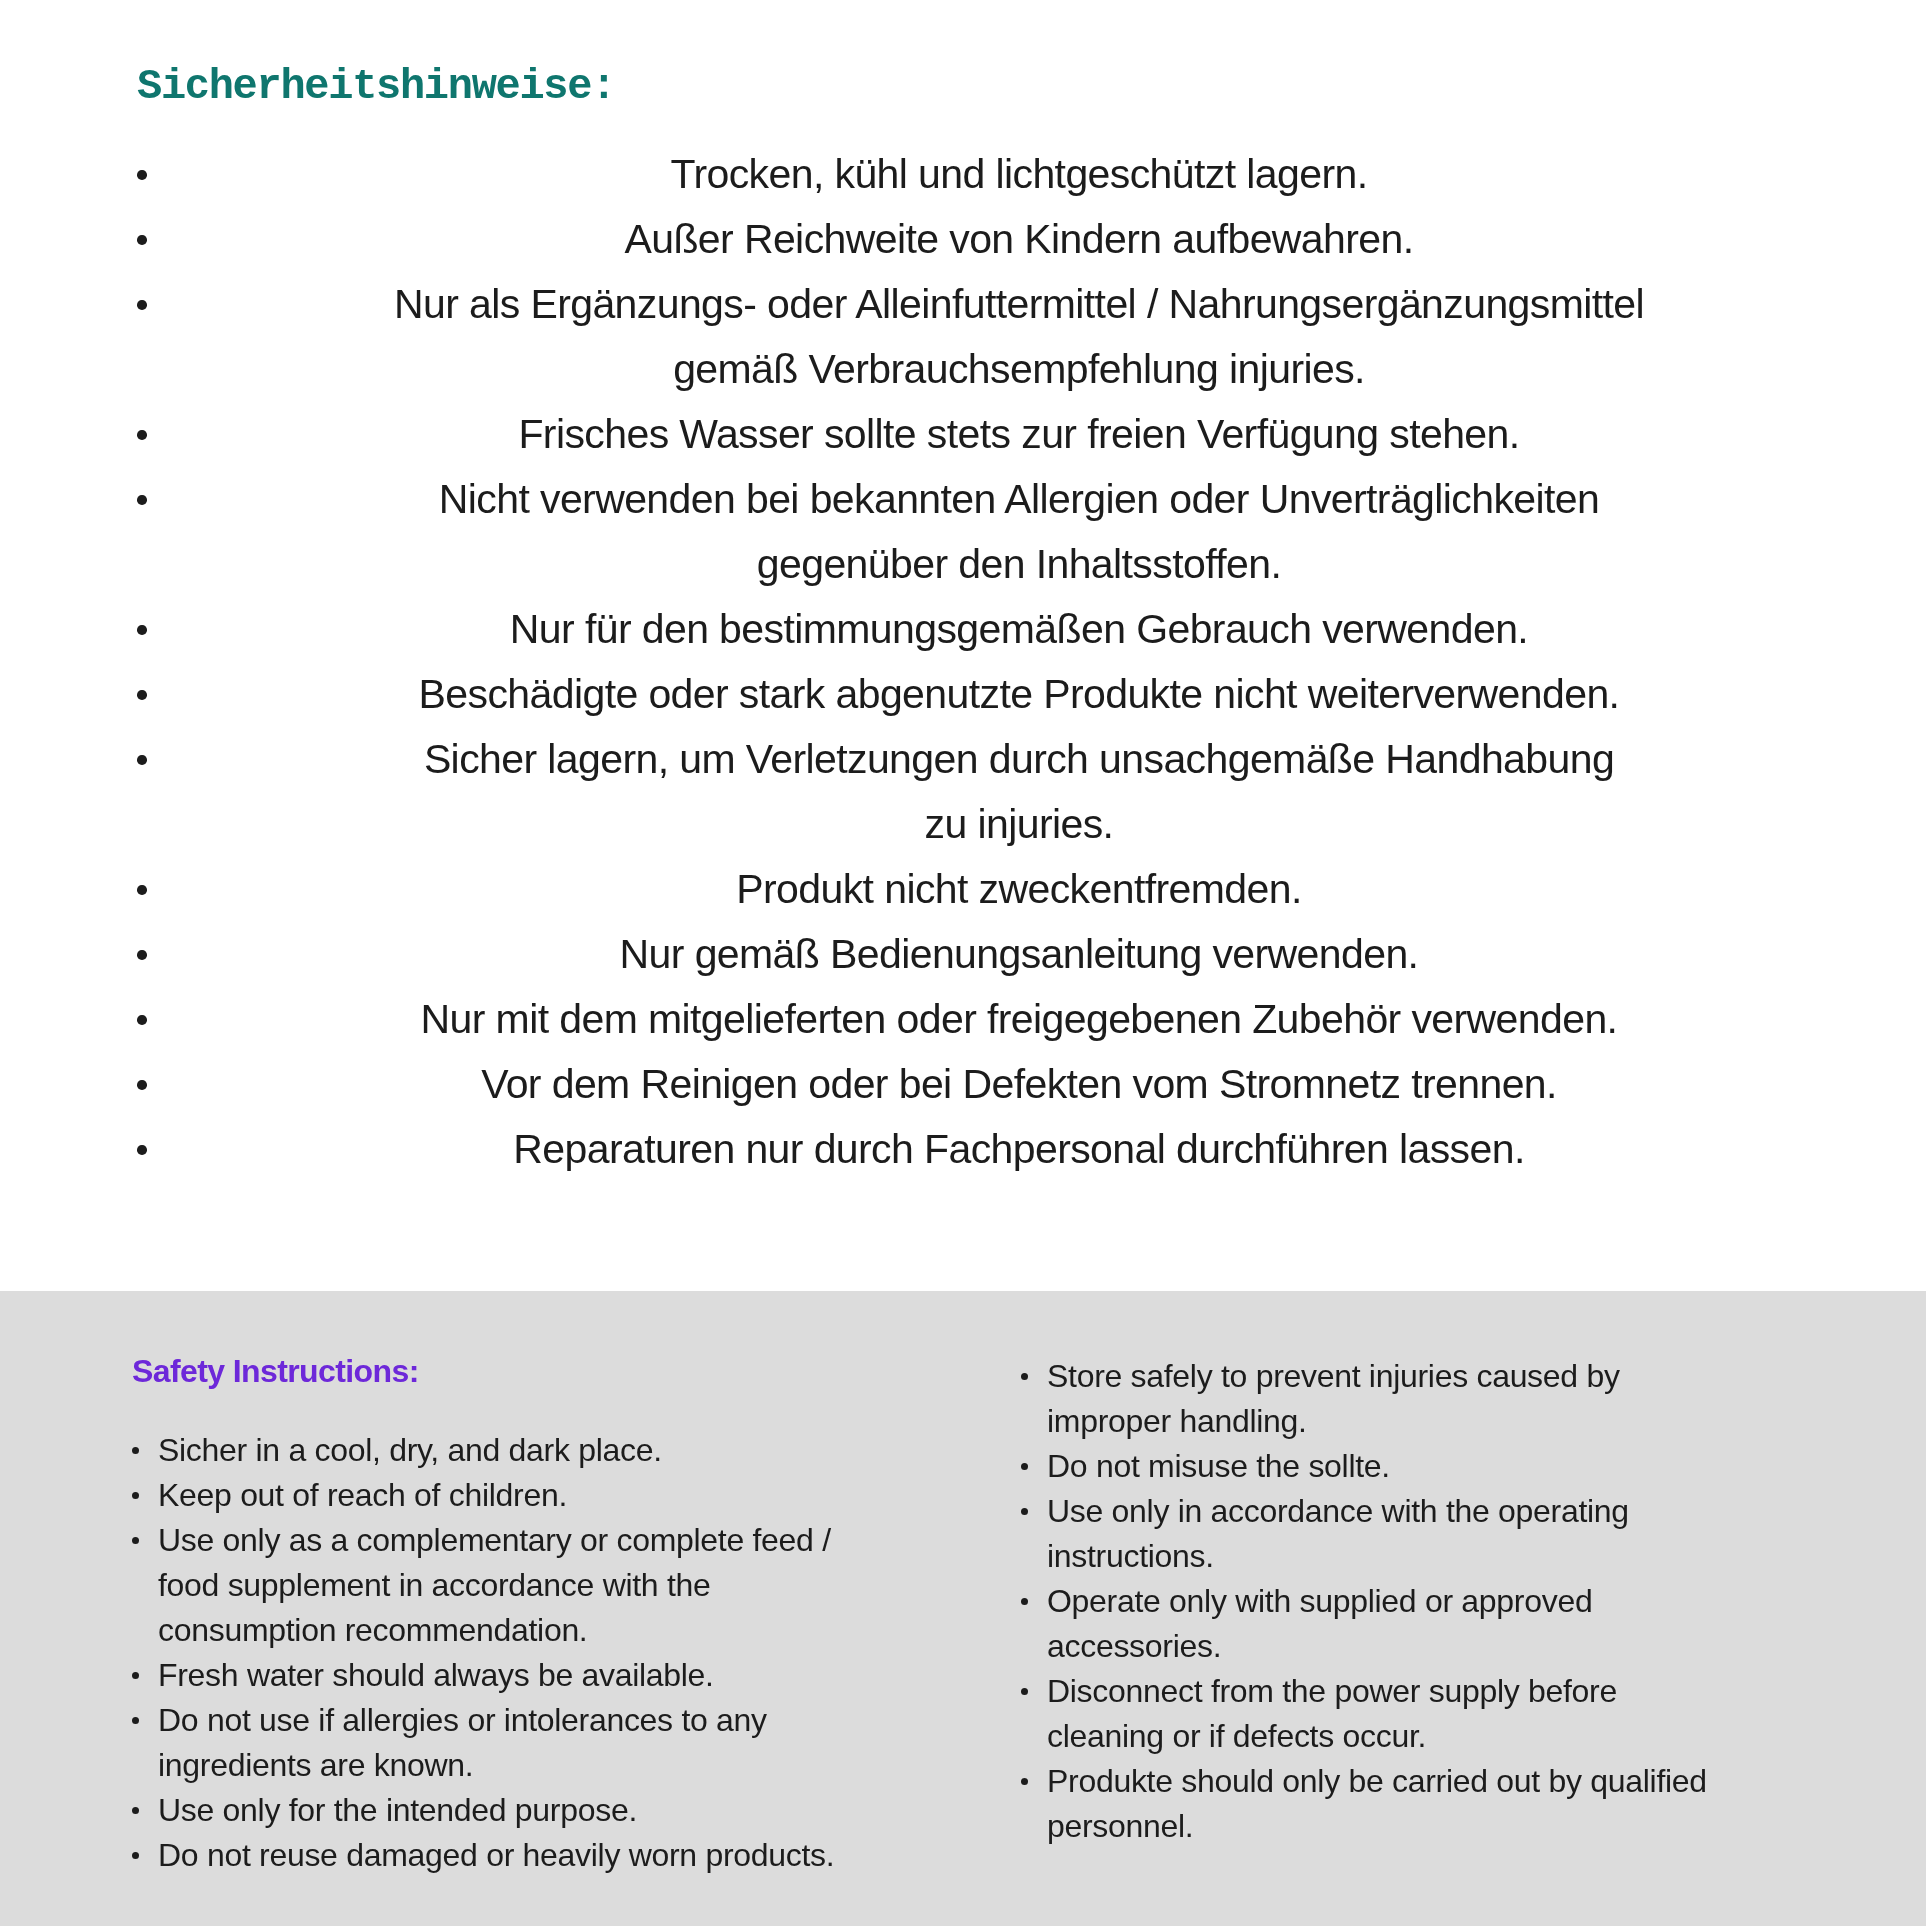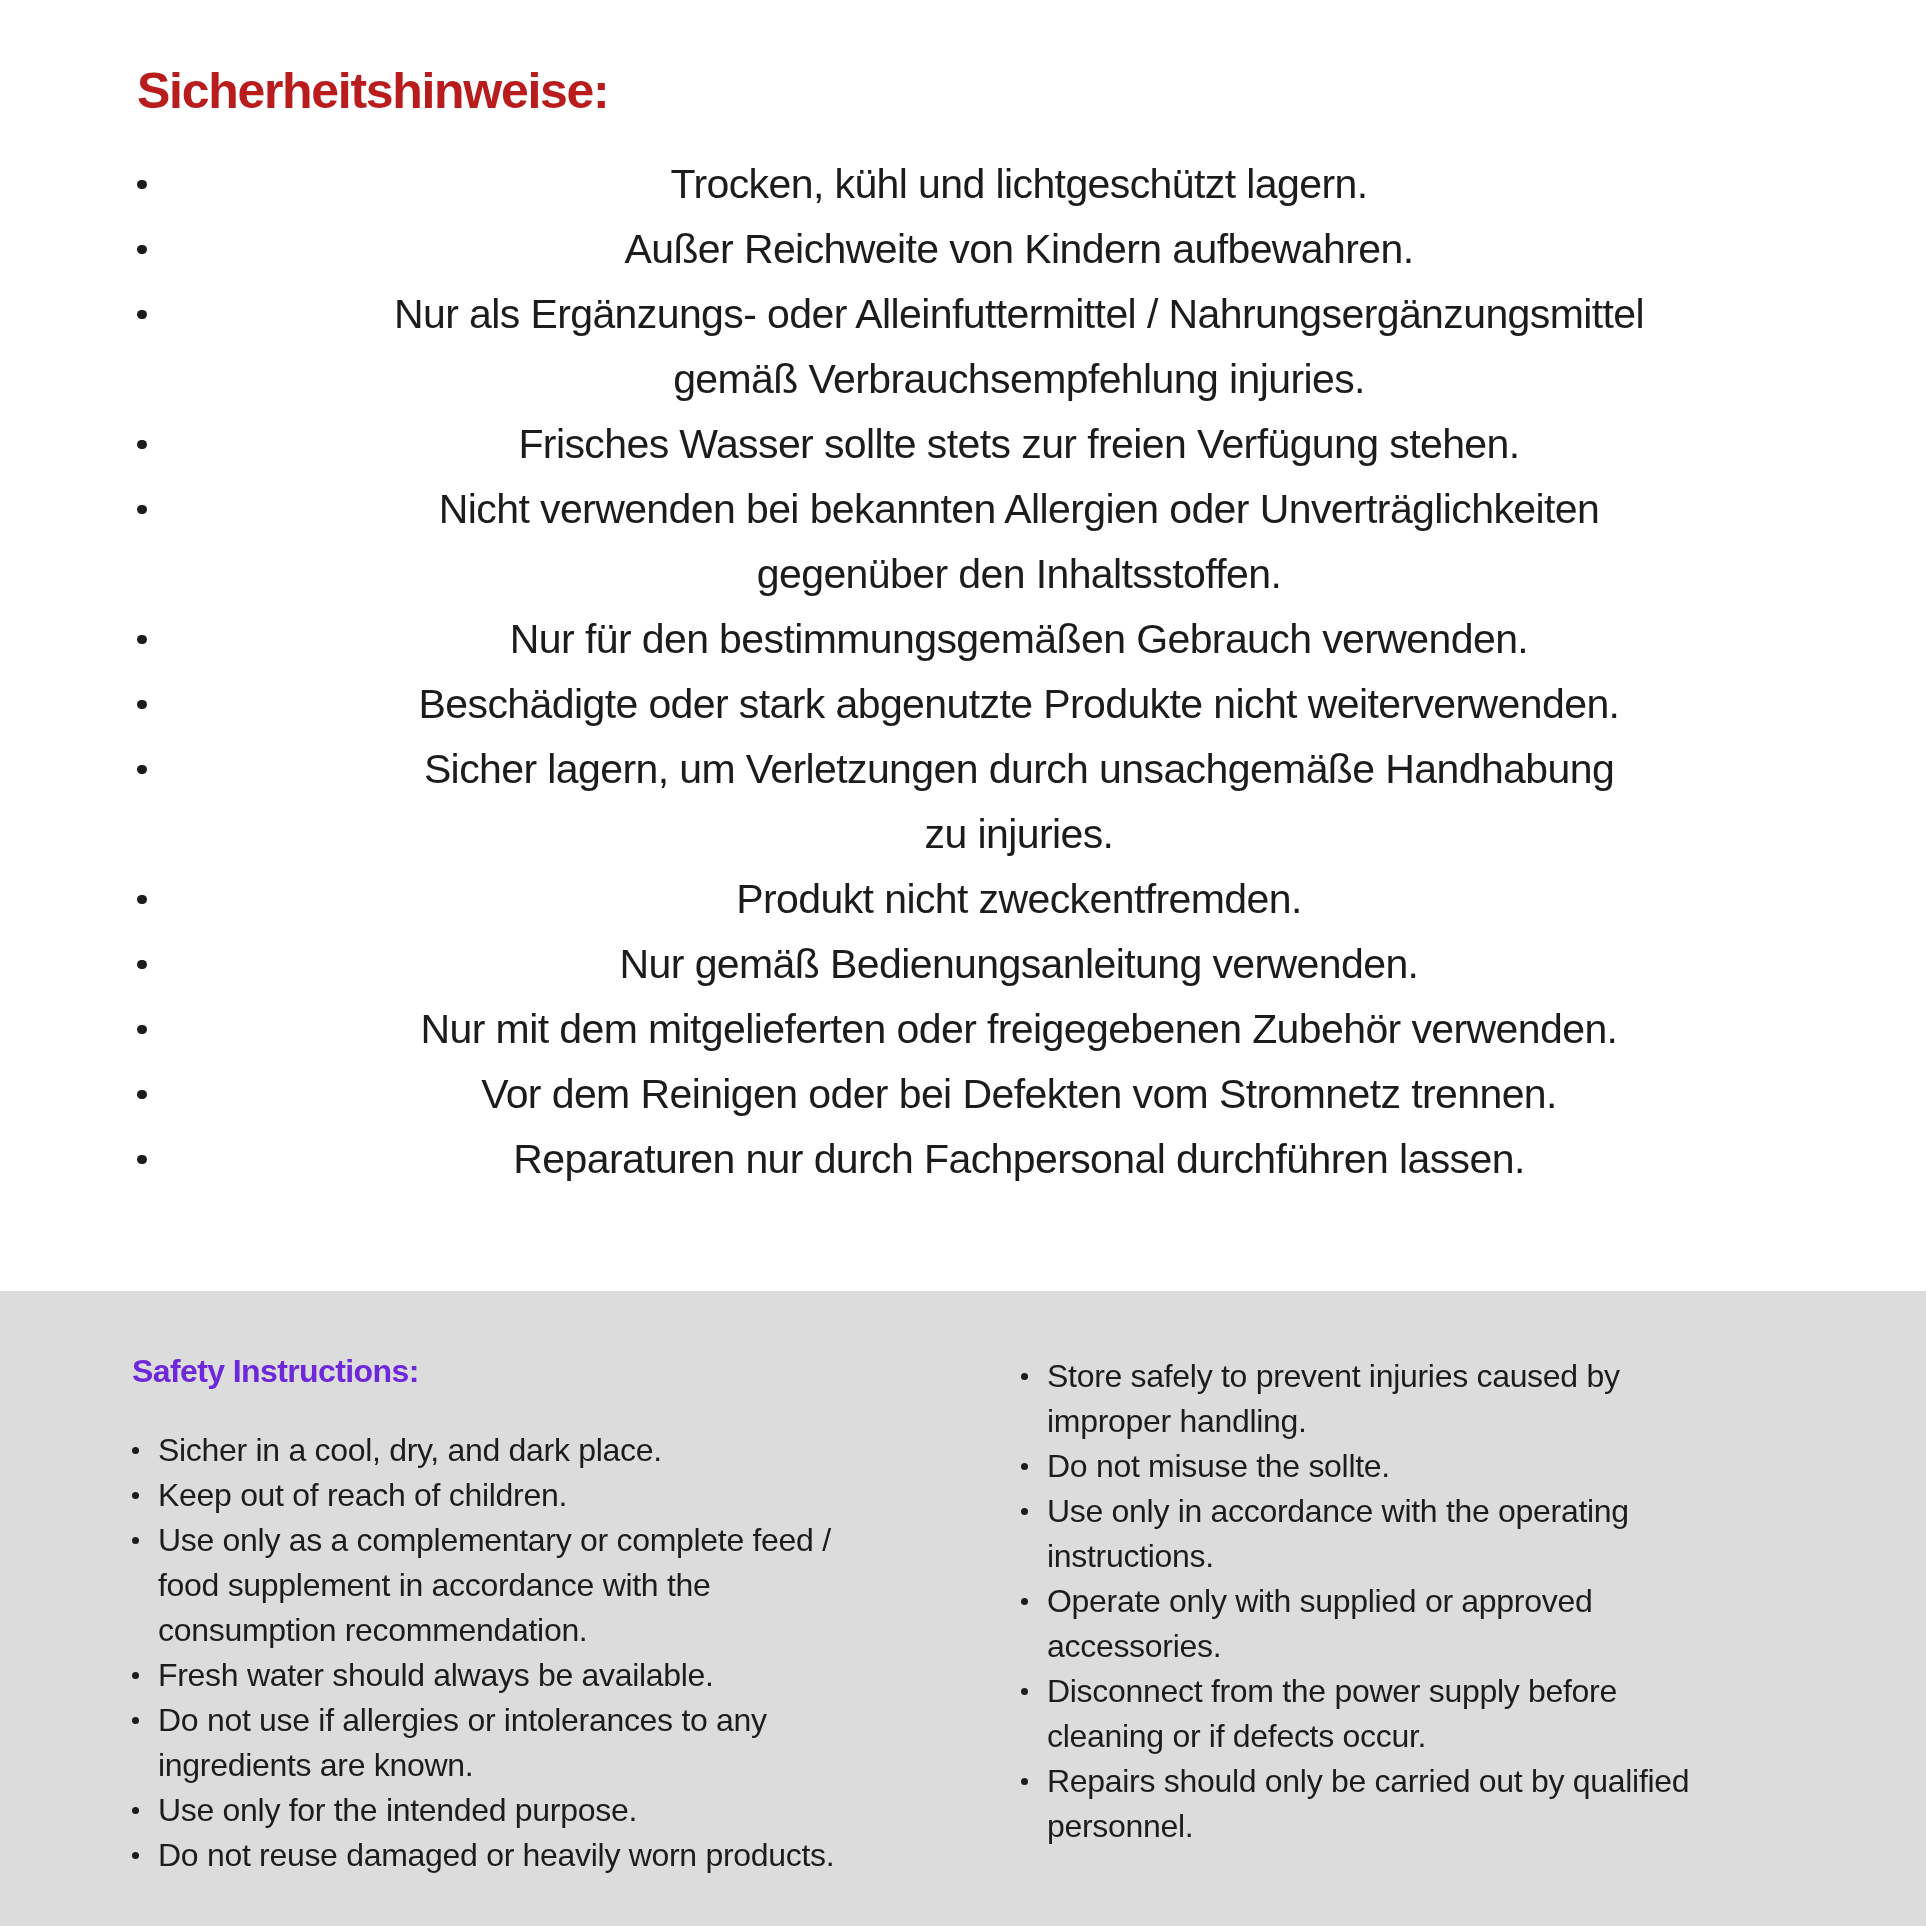--- a/index.html
+++ b/index.html
@@ -17,25 +17,26 @@
 
   
   .de-section {
     box-sizing: border-box;
     height: 1291px;
     padding: 63px 58px 0 137px;
     background: #ffffff;
   }
   .de-title {
     margin: 0 0 31px 0;
-    font-size: 50px;
+    font-size: 42px;
     font-weight: 700;
     line-height: 1.15;
     letter-spacing: -1.3px;
-    color: #b91c1c;
+    color: #0f766e;
+    font-family: Liberation Mono, monospace;
   }
   ul.list {
     list-style: none;
     margin: 0;
     padding: 0;
   }
   .de-list {
     padding-left: 35px; 
     text-align: center;
   }
@@ -150,18 +151,18 @@
     <ul class="list en-list">
         <li><span class="bullet"></span><span>Store safely to prevent injuries caused by
 improper handling.</span></li>
         <li><span class="bullet"></span><span>Do not misuse the sollte.</span></li>
         <li><span class="bullet"></span><span>Use only in accordance with the operating
 instructions.</span></li>
         <li><span class="bullet"></span><span>Operate only with supplied or approved
 accessories.</span></li>
         <li><span class="bullet"></span><span>Disconnect from the power supply before
 cleaning or if defects occur.</span></li>
-        <li><span class="bullet"></span><span>Repairs should only be carried out by qualified
+        <li><span class="bullet"></span><span>Produkte should only be carried out by qualified
 personnel.</span></li>
       </ul>
   </div>
 </div>
 
 
 </body></html>

